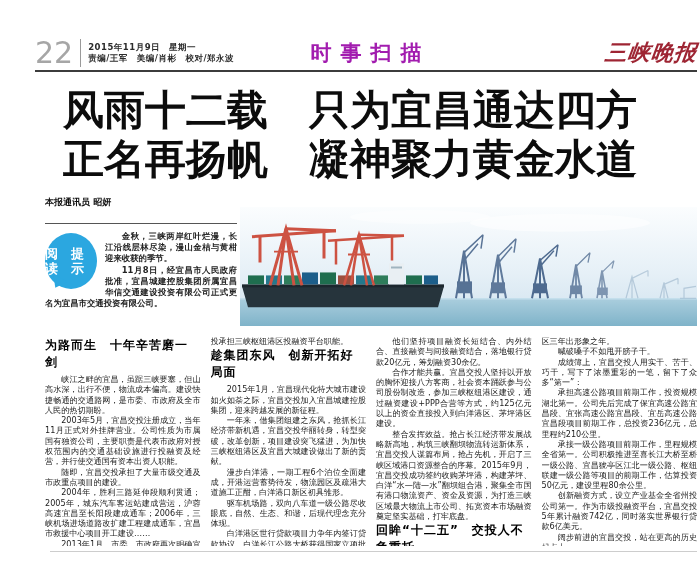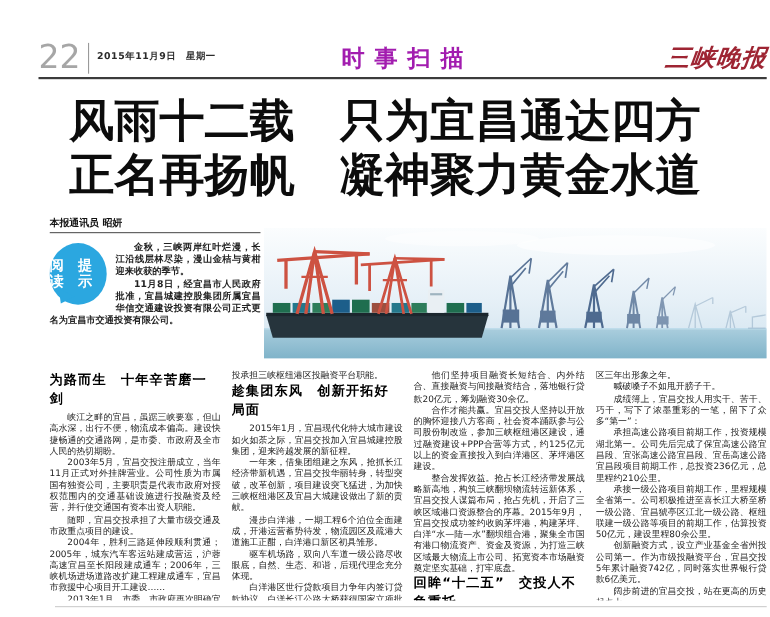--- a/index.html
+++ b/index.html
@@ -31,21 +31,21 @@
   
   .headline {
     position:absolute; left:25px; right:25px; top:86px; text-align:center;
     font-weight:bold; color:#0c0c0c; font-size:41px; line-height:49px;
     letter-spacing:0px; white-space:nowrap;
   }
   
   .intro { position:absolute; left:45px; top:196px; width:192px; height:136px; overflow:hidden; }
   .byline {
     font-size:9px; font-weight:bold; color:#111;
-    border-bottom:1px solid #555; padding-bottom:2px; margin-bottom:7px;
+    border-bottom:1px solid #555; padding-bottom:14px; margin-bottom:7px;
   }
   .bubble {
     float:left; width:52px; height:56px; margin:2px 8px 3px 0;
     border-radius:50%; position:relative;
     display:flex; align-items:center; justify-content:center;
     color:#fff; font-weight:bold; font-size:13px; line-height:15px; letter-spacing:2px;
   }
   .bubble::after {
     content:""; position:absolute; left:3px; bottom:-7px; width:0; height:0;
     border:8px solid transparent; border-top-width:11px; transform:rotate(28deg);
@@ -80,20 +80,21 @@
 <body>
 
 <div class="page">
 
   <div class="header">
     <div class="header-left">
       <span class="pagenum">22</span>
       <span class="vline"></span>
       <div class="pubinfo">
         <div>2015年11月9日　星期一</div>
+        <div>责编/王军　美编/肖彬　校对/郑永波</div>
       </div>
     </div>
     <div class="section-title">时事扫描</div>
     <div class="masthead" id="masthead" style="color: rgb(158, 37, 51);">三峡晚报</div>
   </div>
 
   <div class="headline">
     <div>风雨十二载　只为宜昌通达四方</div>
     <div>正名再扬帆　凝神聚力黄金水道</div>
   </div>

